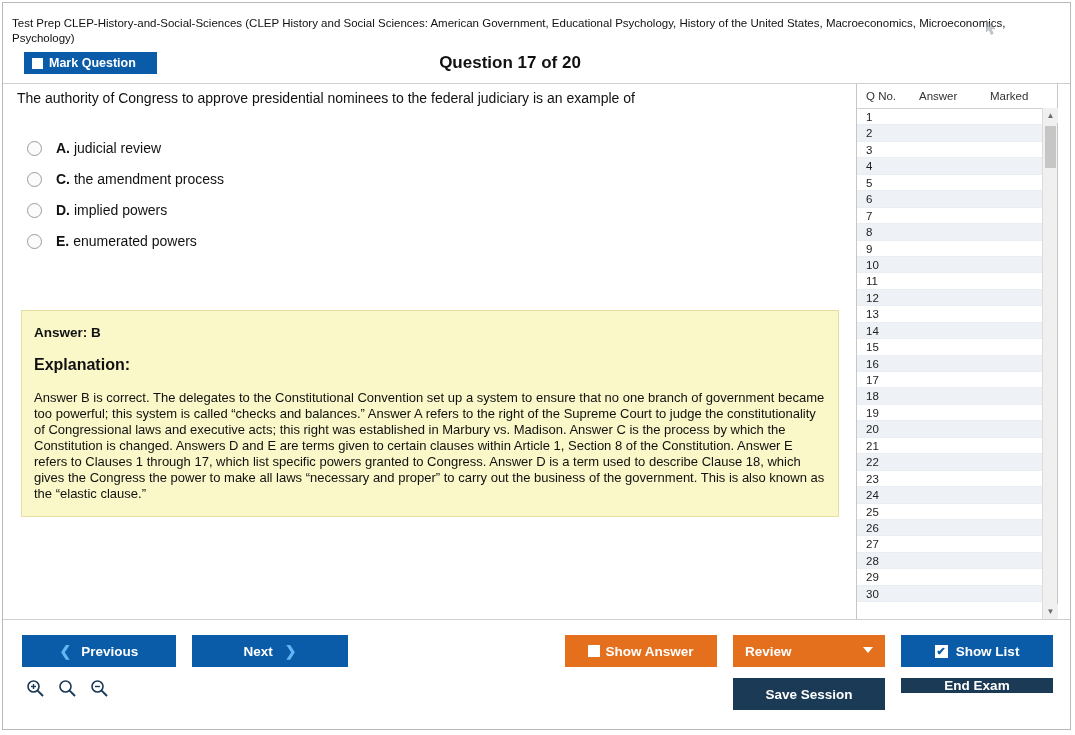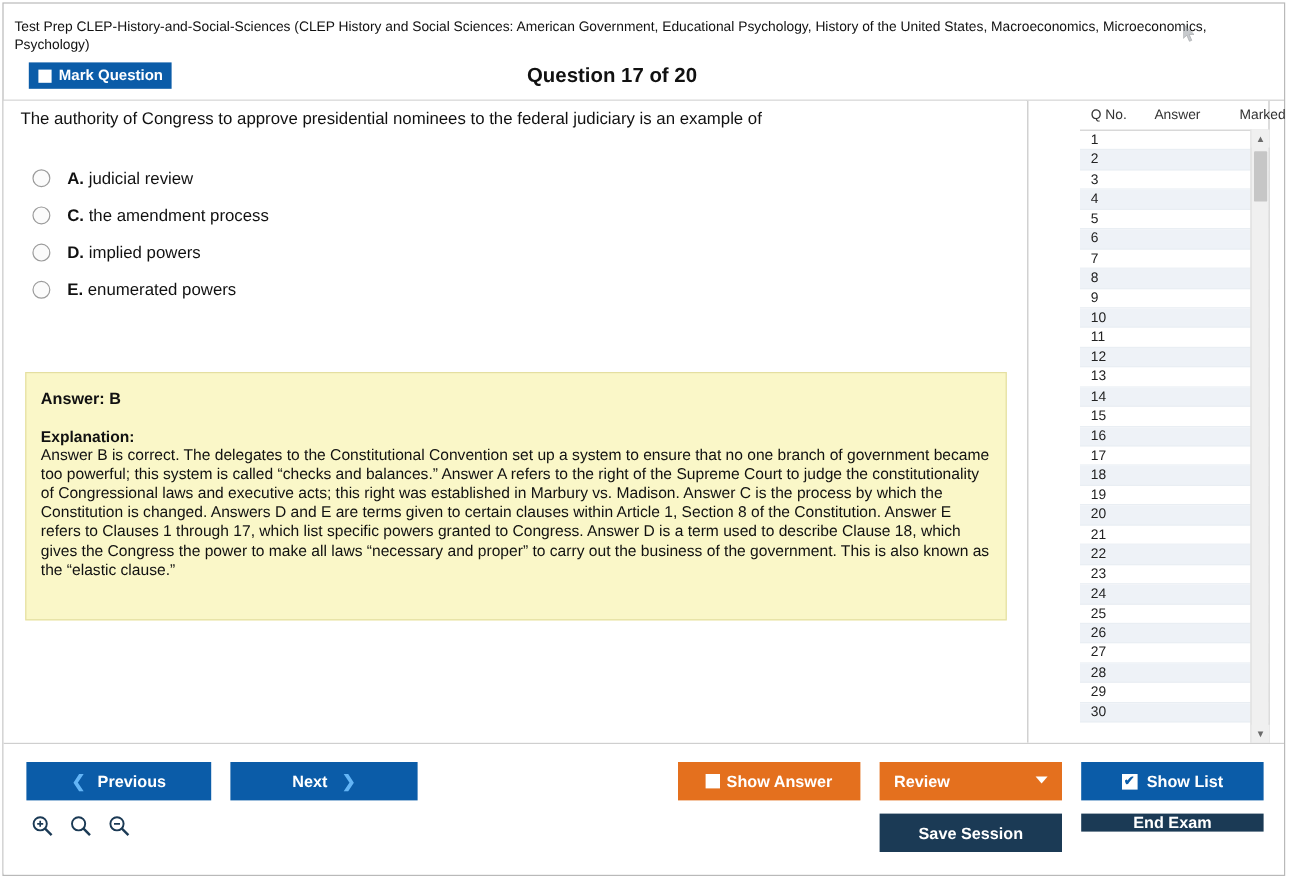--- a/index.html
+++ b/index.html
@@ -37,21 +37,21 @@
     top: 16px;
     width: 1045px;
     font-size: 11.5px;
     line-height: 15px;
     color: #111;
   }
   .mark-btn {
     position: absolute;
     left: 24px;
     top: 52px;
-    width: 119px;
+    width: 133px;
     height: 22px;
     background: #0b5ca8;
     border: none;
     color: #fff;
     font-size: 12.5px;
     font-weight: bold;
     font-family: "Liberation Sans", sans-serif;
     display: flex;
     align-items: center;
     gap: 6px;
@@ -148,43 +148,42 @@
     box-sizing: border-box;
     padding: 14px 12px 10px 12px;
   }
   .answer-line {
     font-size: 13.5px;
     font-weight: bold;
     color: #111;
     margin-bottom: 16px;
   }
   .explanation-label {
-    font-size: 13px;
+    font-size: 16px;
     font-weight: bold;
     color: #111;
-    margin-bottom: 0;
+    margin-bottom: 16px;
   }
   .explanation-body {
     font-size: 13px;
     line-height: 16px;
     color: #111;
     text-align: left;
   }
   
   .listpanel {
     position: absolute;
     left: 856px;
     top: 84px;
     width: 202px;
     height: 535px;
     border-left: 1px solid #c6c6c6;
     border-right: 1px solid #c6c6c6;
     box-sizing: border-box;
     background: #fff;
-    padding-left: 43px;
   }
   .list-header {
     position: relative;
     height: 24px;
     border-bottom: 1px solid #cfcfcf;
     font-size: 11.5px;
     color: #333;
   }
   .list-header span {
     position: absolute;

